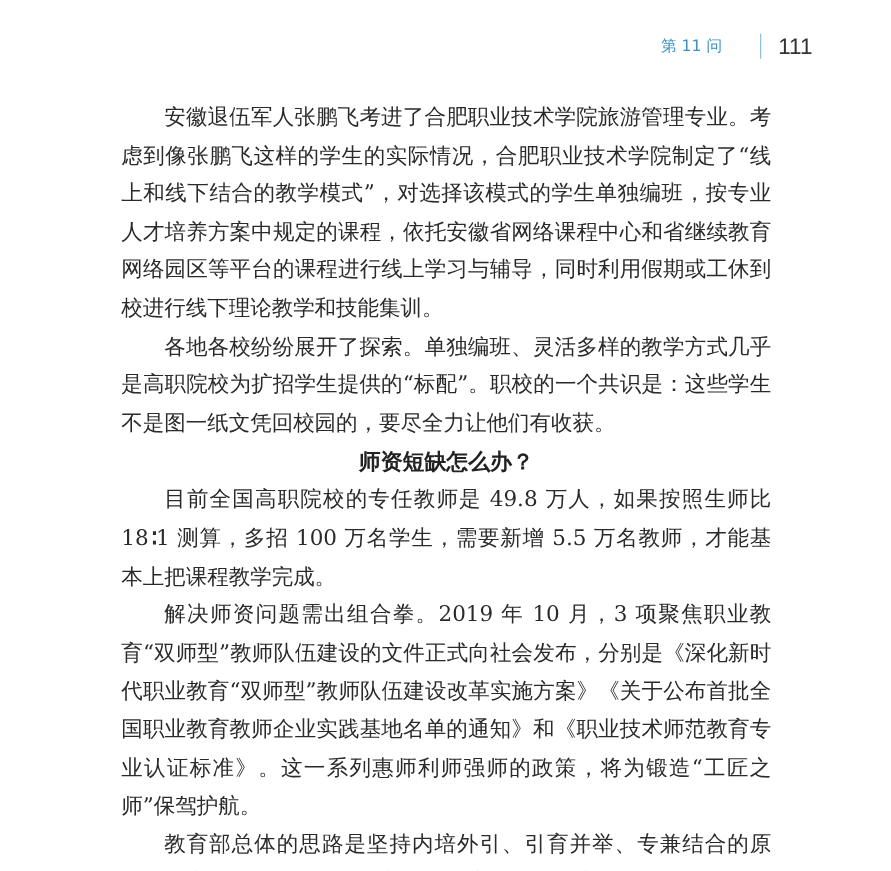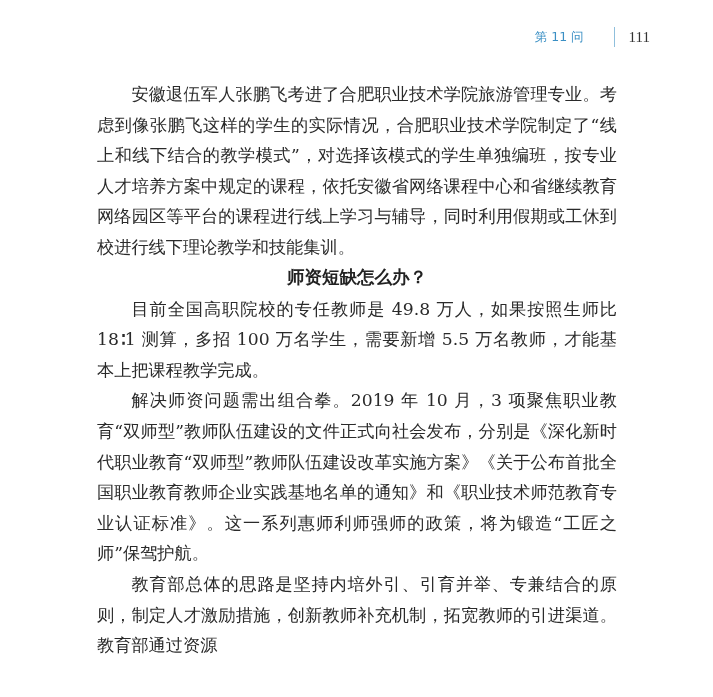--- a/index.html
+++ b/index.html
@@ -6,43 +6,44 @@
     body { width: 713px; height: 697px; position: relative; overflow: hidden; }
     .header {
       position: absolute; top: 26px; right: 63px; height: 22px;
       display: flex; align-items: center;
       font-family: "DejaVu Sans", "Liberation Sans", sans-serif;
       font-size: 12.5px; color: #555;
     }
     .header .chap { color: #3a8fc4; margin-right: 14px; }
     .header .title { color: #666; }
     .header .sep { width: 1px; height: 20px; background: #8fbfdc; margin: 0 14px 0 16px; }
-    .header .page { font-family: Liberation Serif, serif; font-size: 15px; color: #333; }
+    .header .page { font-family: Liberation Sans, sans-serif; font-size: 18px; color: #333; }
     .content {
       position: absolute; left: 97px; top: 79px; width: 520px;
       font-family: "DejaVu Serif", "Liberation Serif", serif;
       font-size: 17.2px; line-height: 30.6px; color: #2a2a2a;
       text-align: justify;
       text-justify: inter-character;
     }
     .content p { margin: 0; text-indent: 2em; }
     .content h3 {
       margin: 0; text-align: center;
-      font-family: Liberation Mono, monospace;
+      font-family: Liberation Serif, serif;
       font-weight: bold; font-size: 17.5px; line-height: 31px; color: #222;
     }
   </style>
 </head>
 <body>
 
 <div class="header">
   <span class="chap">第 11 问</span>
   <span class="sep"></span>
   <span class="page">111</span>
 </div>
 
 <div class="content">
   <p>安徽退伍军人张鹏飞考进了合肥职业技术学院旅游管理专业。考虑到像张鹏飞这样的学生的实际情况，合肥职业技术学院制定了“线上和线下结合的教学模式”，对选择该模式的学生单独编班，按专业人才培养方案中规定的课程，依托安徽省网络课程中心和省继续教育网络园区等平台的课程进行线上学习与辅导，同时利用假期或工休到校进行线下理论教学和技能集训。</p>
+  <p>各地各校纷纷展开了探索。单独编班、灵活多样的教学方式几乎是高职院校为扩招学生提供的“标配”。职校的一个共识是：这些学生不是图一纸文凭回校园的，要尽全力让他们有收获。</p>
   <h3>师资短缺怎么办？</h3>
   <p>目前全国高职院校的专任教师是 49.8 万人，如果按照生师比 18∶1 测算，多招 100 万名学生，需要新增 5.5 万名教师，才能基本上把课程教学完成。</p>
   <p>解决师资问题需出组合拳。2019 年 10 月，3 项聚焦职业教育“双师型”教师队伍建设的文件正式向社会发布，分别是《深化新时代职业教育“双师型”教师队伍建设改革实施方案》《关于公布首批全国职业教育教师企业实践基地名单的通知》和《职业技术师范教育专业认证标准》。这一系列惠师利师强师的政策，将为锻造“工匠之师”保驾护航。</p>
   <p>教育部总体的思路是坚持内培外引、引育并举、专兼结合的原则，制定人才激励措施，创新教师补充机制，拓宽教师的引进渠道。教育部通过资源</p>
 </div>
 
 </body></html>

